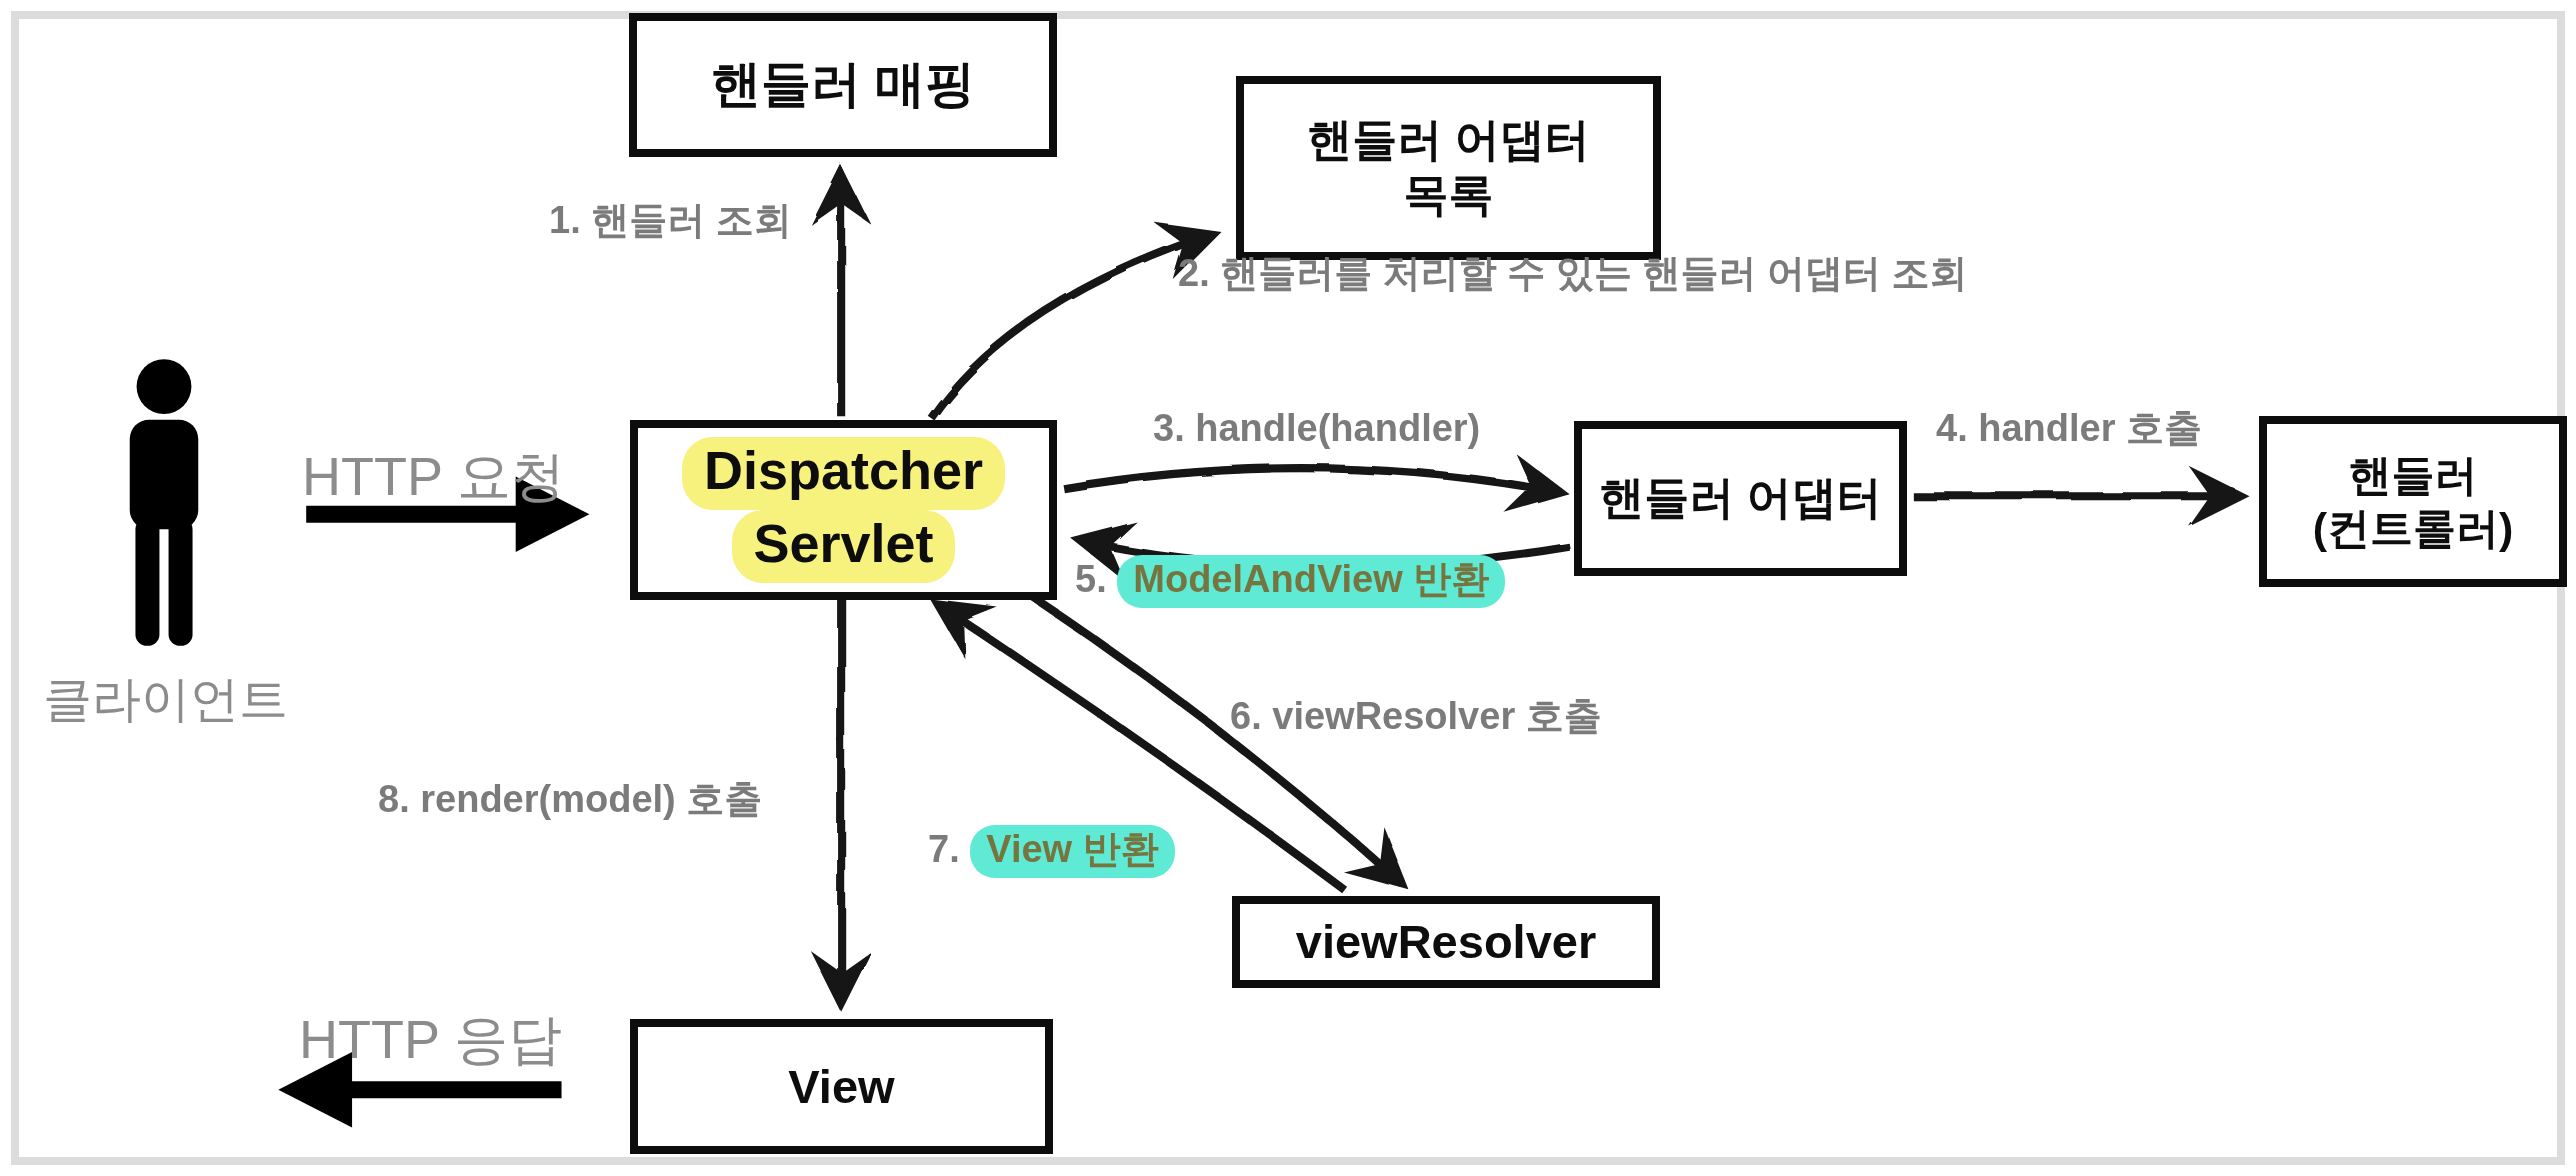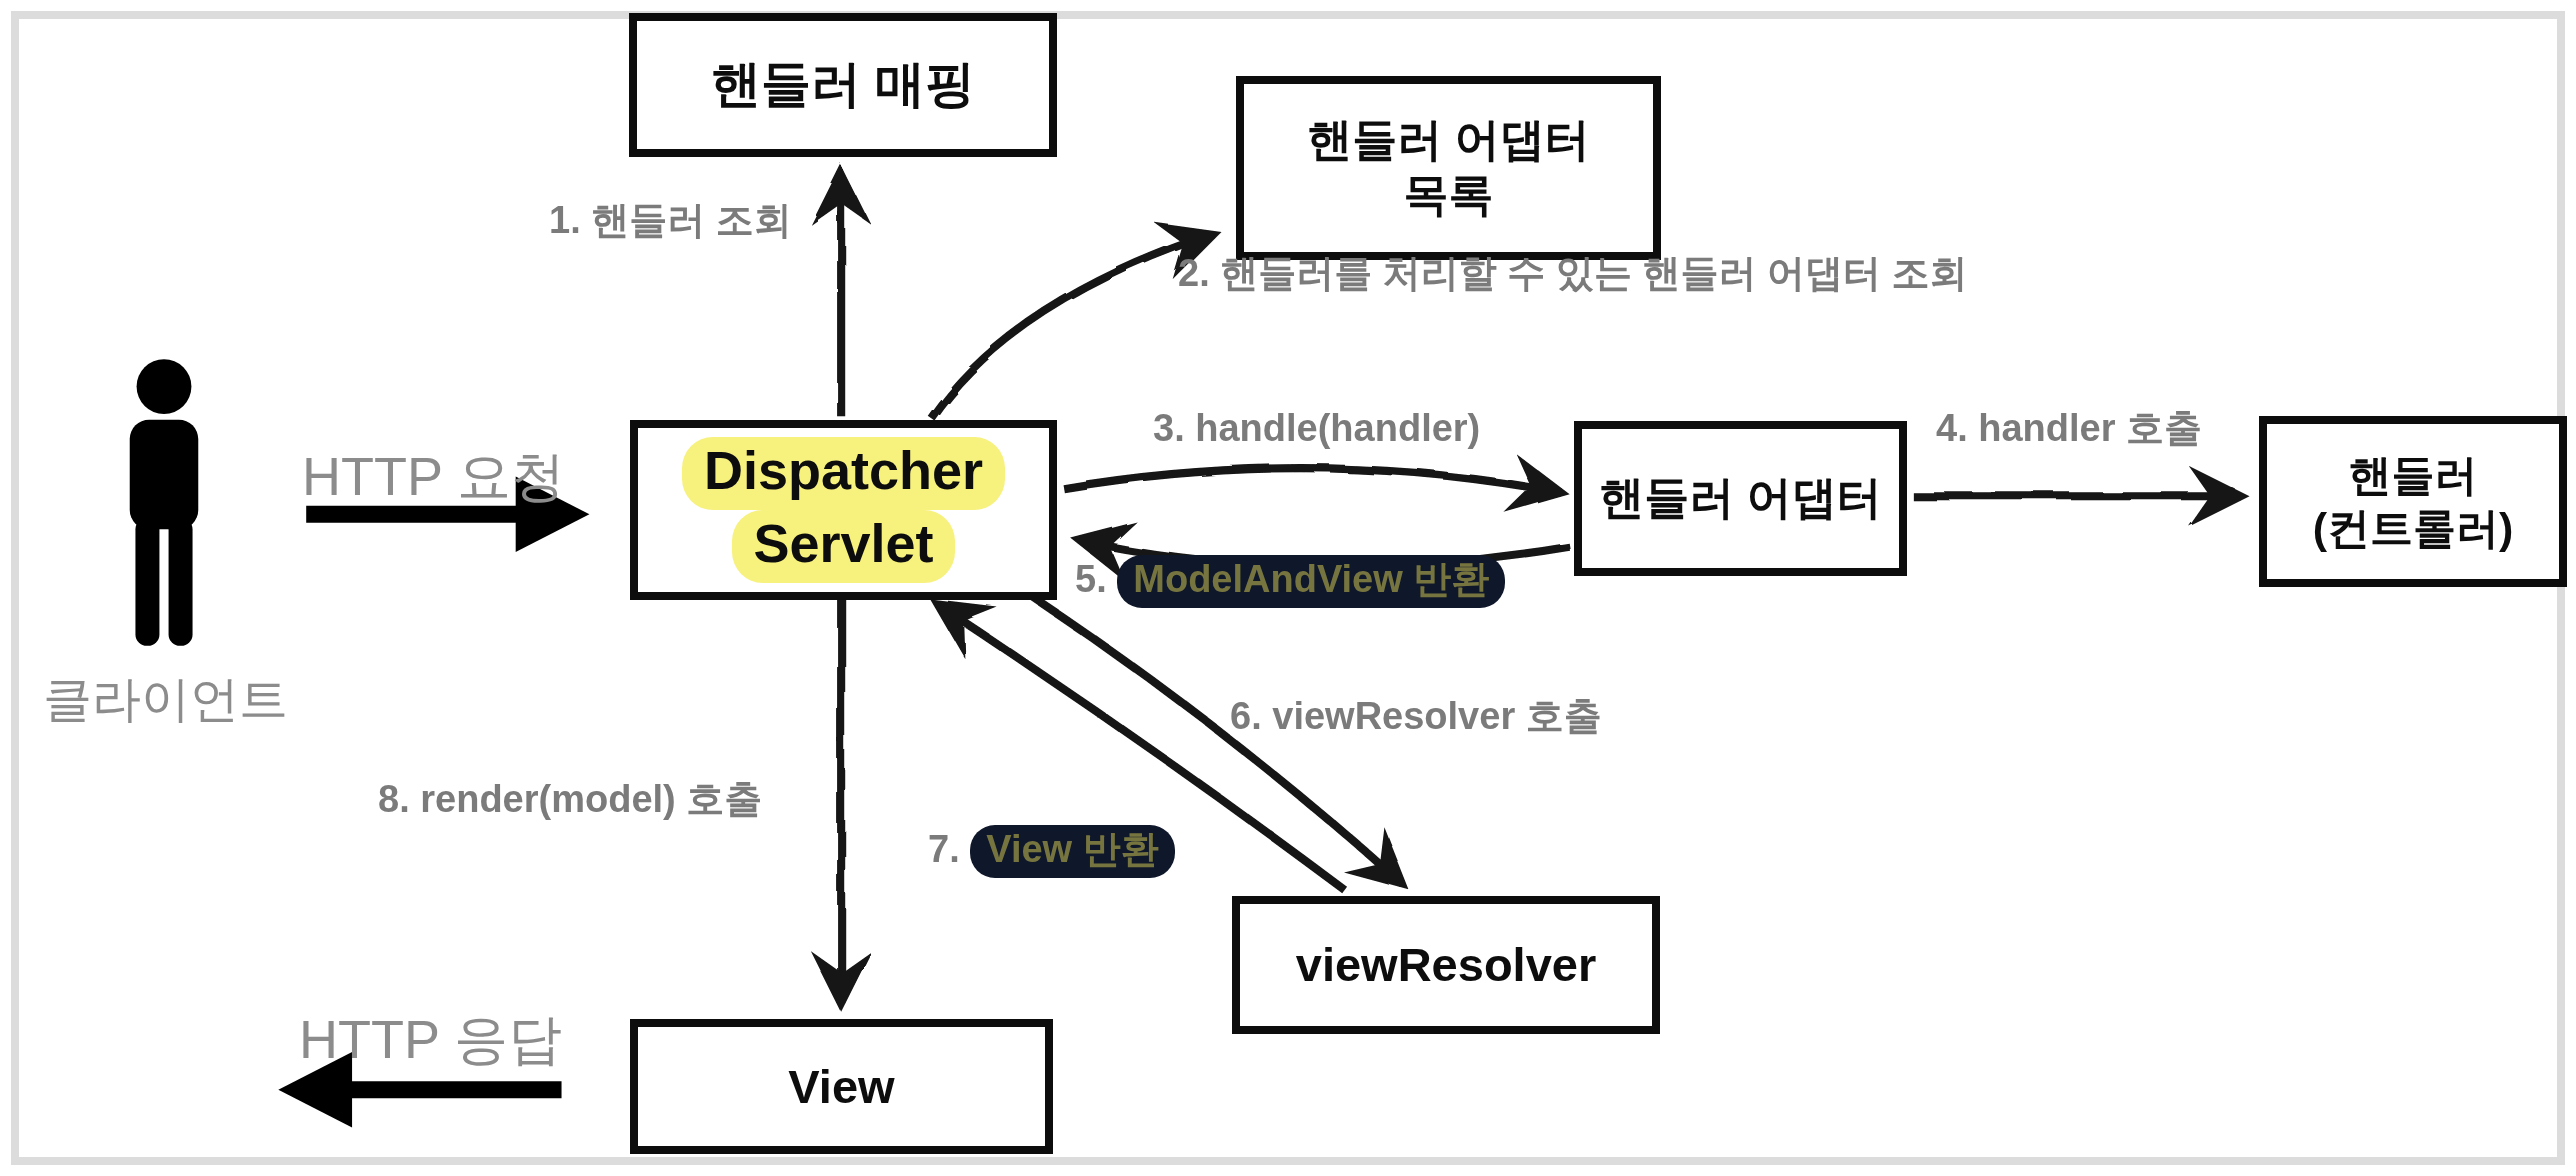--- a/index.html
+++ b/index.html
@@ -20,21 +20,21 @@
   }
   .node .ln{display:block;}
   .hl-pill{
     background:#f7f17e;border-radius:31px;padding:0.9px 21.6px 6.3px;display:inline-block;
   }
   .step{
     position:absolute;font-weight:700;color:#7b7b7b;font-size:38px;
     white-space:nowrap;z-index:4;line-height:1.1;
   }
   .step .hl{
-    background:#0f172a;border-radius:25px;padding:2.7px 16px 8px;color:#77753f;
+    background:#5eead4;border-radius:25px;padding:2.7px 16px 8px;color:#77753f;
   }
   .muted{
     position:absolute;color:#8c8c8c;font-weight:400;font-size:54px;
     white-space:nowrap;z-index:4;
   }
   #client-label{width:234px;text-align:center;font-size:49px;}
   #person{position:absolute;left:101px;top:358px;width:126px;height:297px;z-index:3;}
 </style>
 </head>
 <body>
@@ -100,21 +100,21 @@
 
   <div class="node" style="left:1574px;top:421px;width:333px;height:155px;font-size:45px;">
     <span class="ln">핸들러 어댑터</span>
   </div>
 
   <div class="node" style="left:2259px;top:416px;width:308px;height:171px;font-size:43px;">
     <span class="ln">핸들러</span>
     <span class="ln">(컨트롤러)</span>
   </div>
 
-  <div class="node" style="left:1232px;top:896px;width:428px;height:138px;font-size:47px;">
+  <div class="node" style="left:1232px;top:896px;width:428px;height:92px;font-size:47px;">
     <span class="ln">viewResolver</span>
   </div>
 
   <div class="node" style="left:630px;top:1019px;width:423px;height:135px;font-size:47px;">
     <span class="ln">View</span>
   </div>
 
   <div class="muted" style="left:302px;top:403px;margin-top:38px;">HTTP 요청</div>
   <div class="muted" style="left:299px;top:1004px;">HTTP 응답</div>
 

